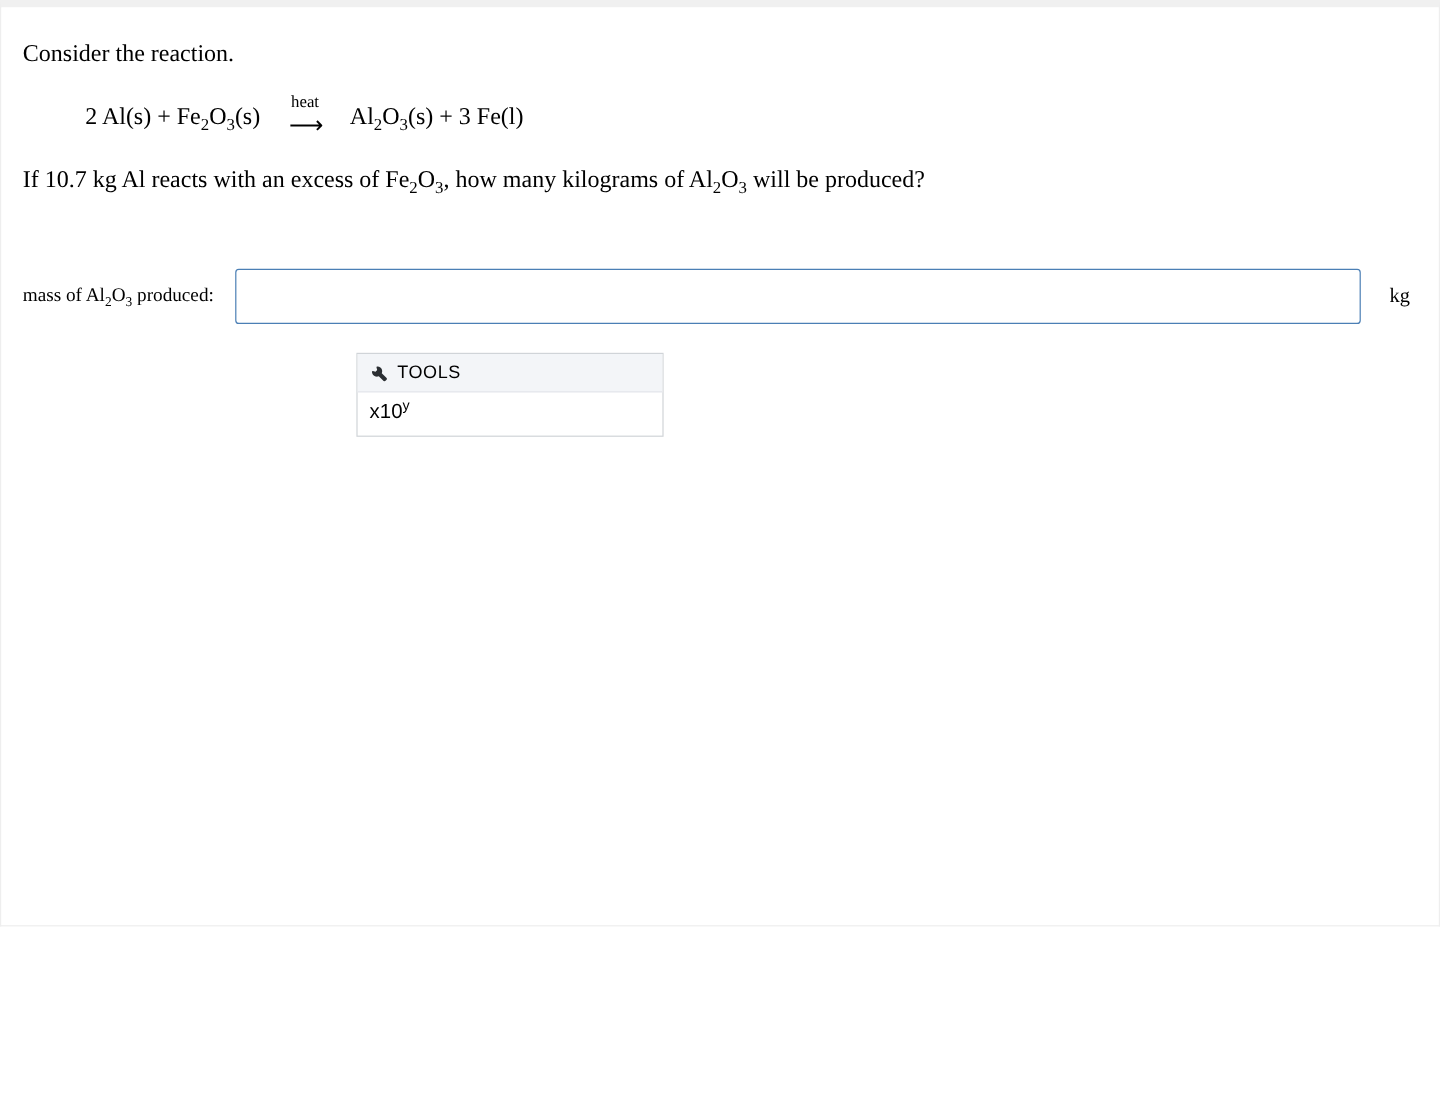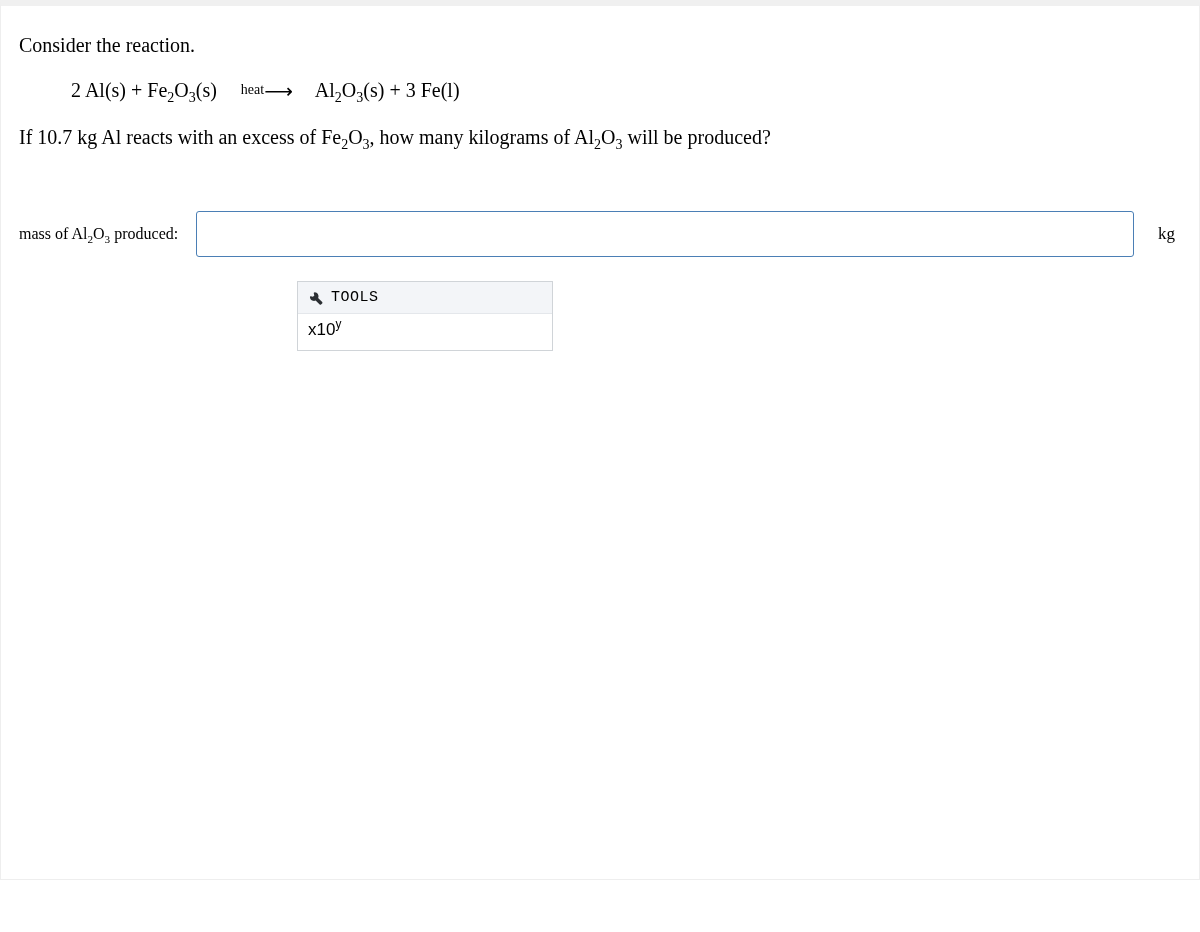--- a/index.html
+++ b/index.html
@@ -5,42 +5,42 @@
   * { box-sizing: border-box; }
   body {
     margin: 0;
     font-family: Georgia, 'Times New Roman', serif;
     font-size: 20px;
     color: #000;
     background: #fff;
   }
   .page {
     width: 1200px;
-    height: 880px;
+    height: 772px;
     position: relative;
     background: #fff;
     border: 1px solid #eee;
     border-top: 6px solid #f0f0f0;
   }
   .content {
     padding: 28px 18px 18px 18px;
   }
   .intro {
     margin-bottom: 22px;
   }
   .equation-row {
     margin: 14px 0 24px 52px;
     display: flex;
     align-items: center;
     gap: 18px;
     font-size: 20px;
   }
   .arrow-block {
     display: inline-flex;
-    flex-direction: row;
+    flex-direction: column;
     align-items: center;
     margin: 0 6px;
     line-height: 1;
   }
   .arrow-label {
     font-size: 14px;
     margin-bottom: 2px;
   }
   .arrow {
     letter-spacing: -2px;
@@ -86,21 +86,20 @@
   }
   .tools-header {
     background: #f3f5f8;
     padding: 7px 10px;
     display: flex;
     align-items: center;
     gap: 8px;
     font-size: 15px;
     letter-spacing: 0.5px;
     border-bottom: 1px solid #e4e7eb;
-    font-family: Liberation Mono, monospace;
   }
   .tools-body {
     padding: 6px 10px 10px 10px;
     font-size: 17px;
   }
   .sci-not {
     font-family: Arial, Helvetica, sans-serif;
   }
   .sci-not sup {
     font-size: 0.7em;

